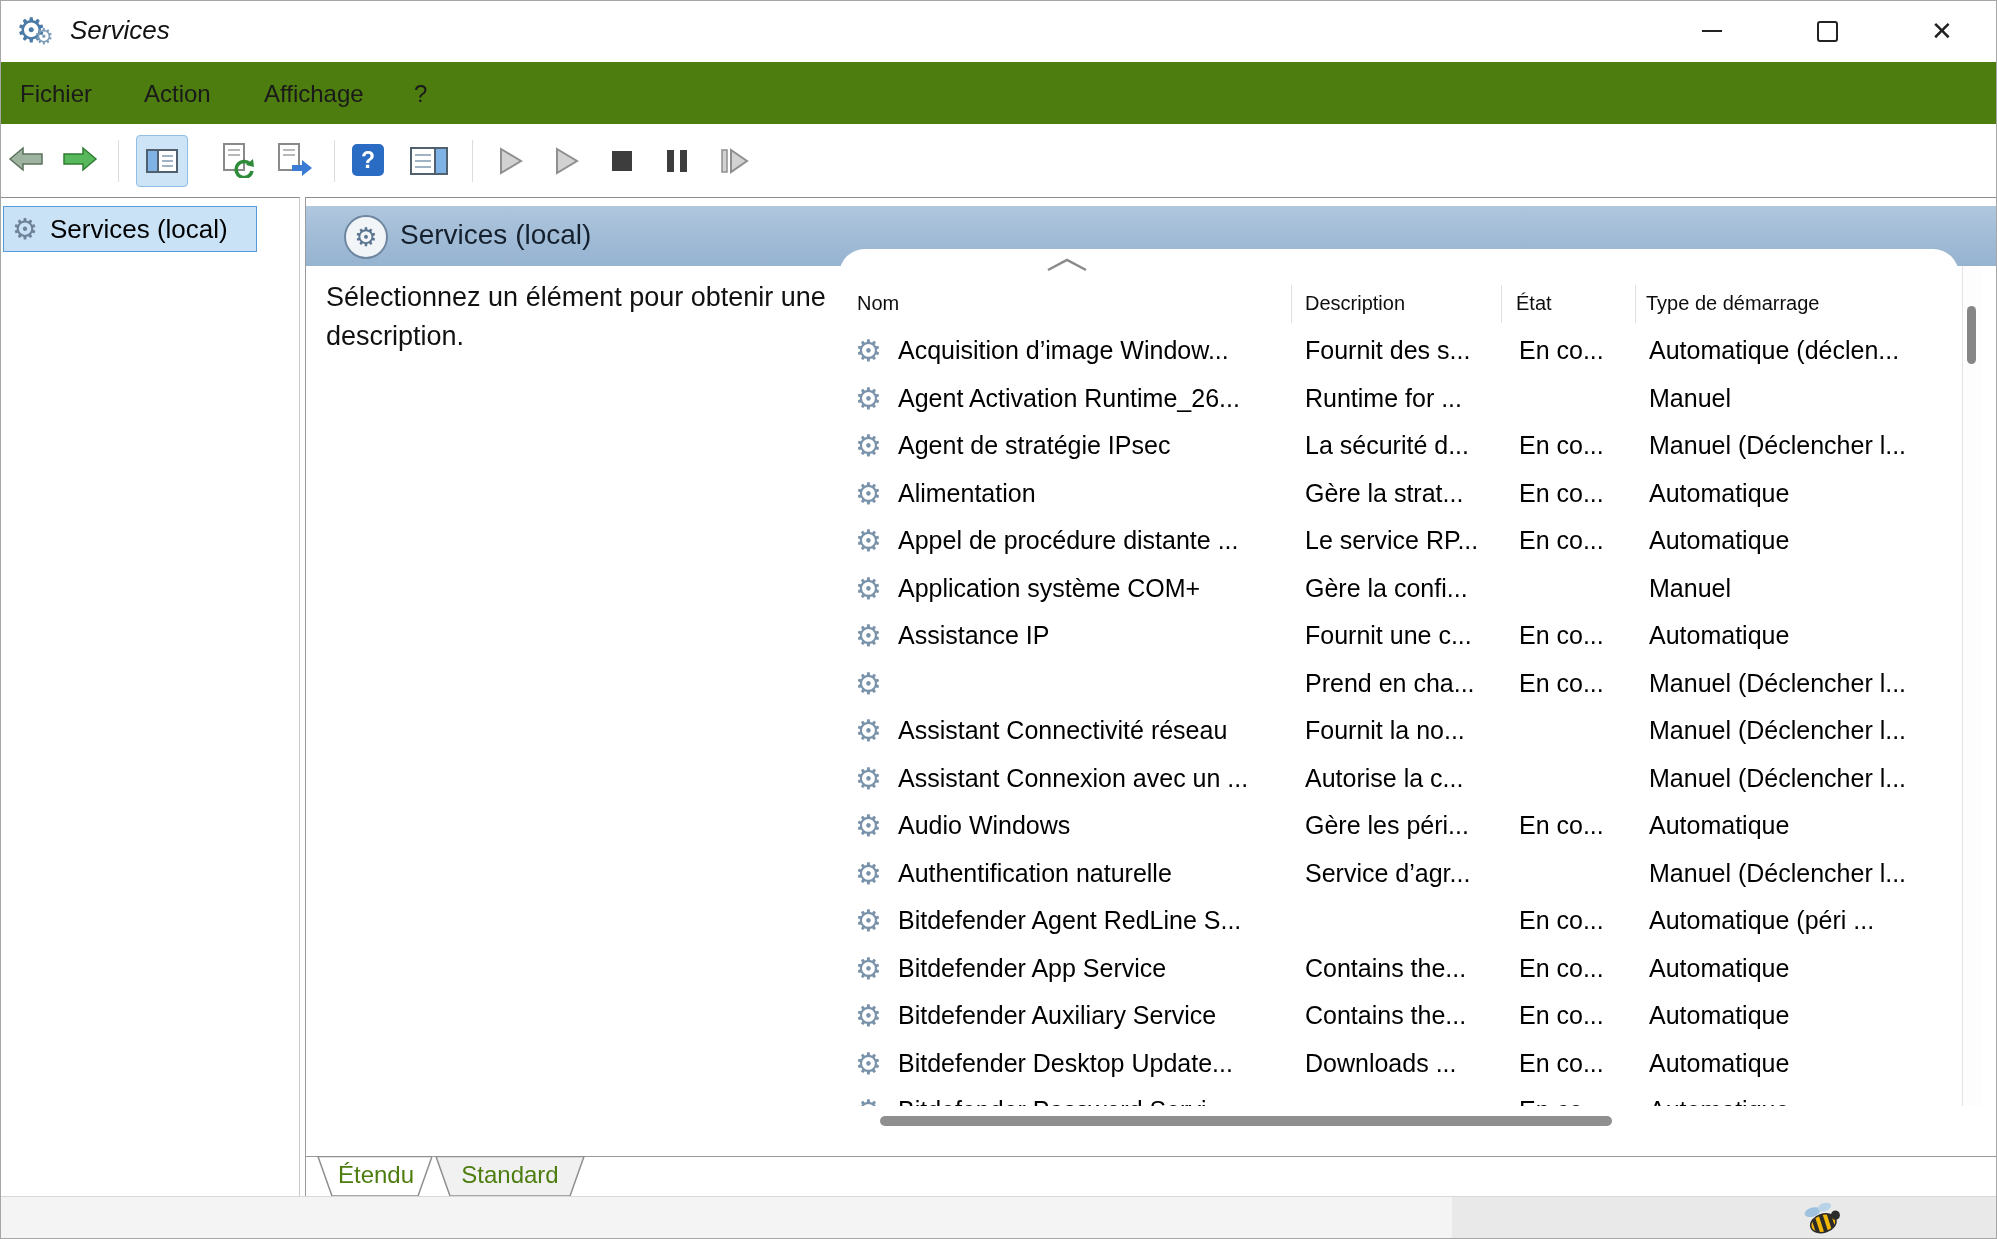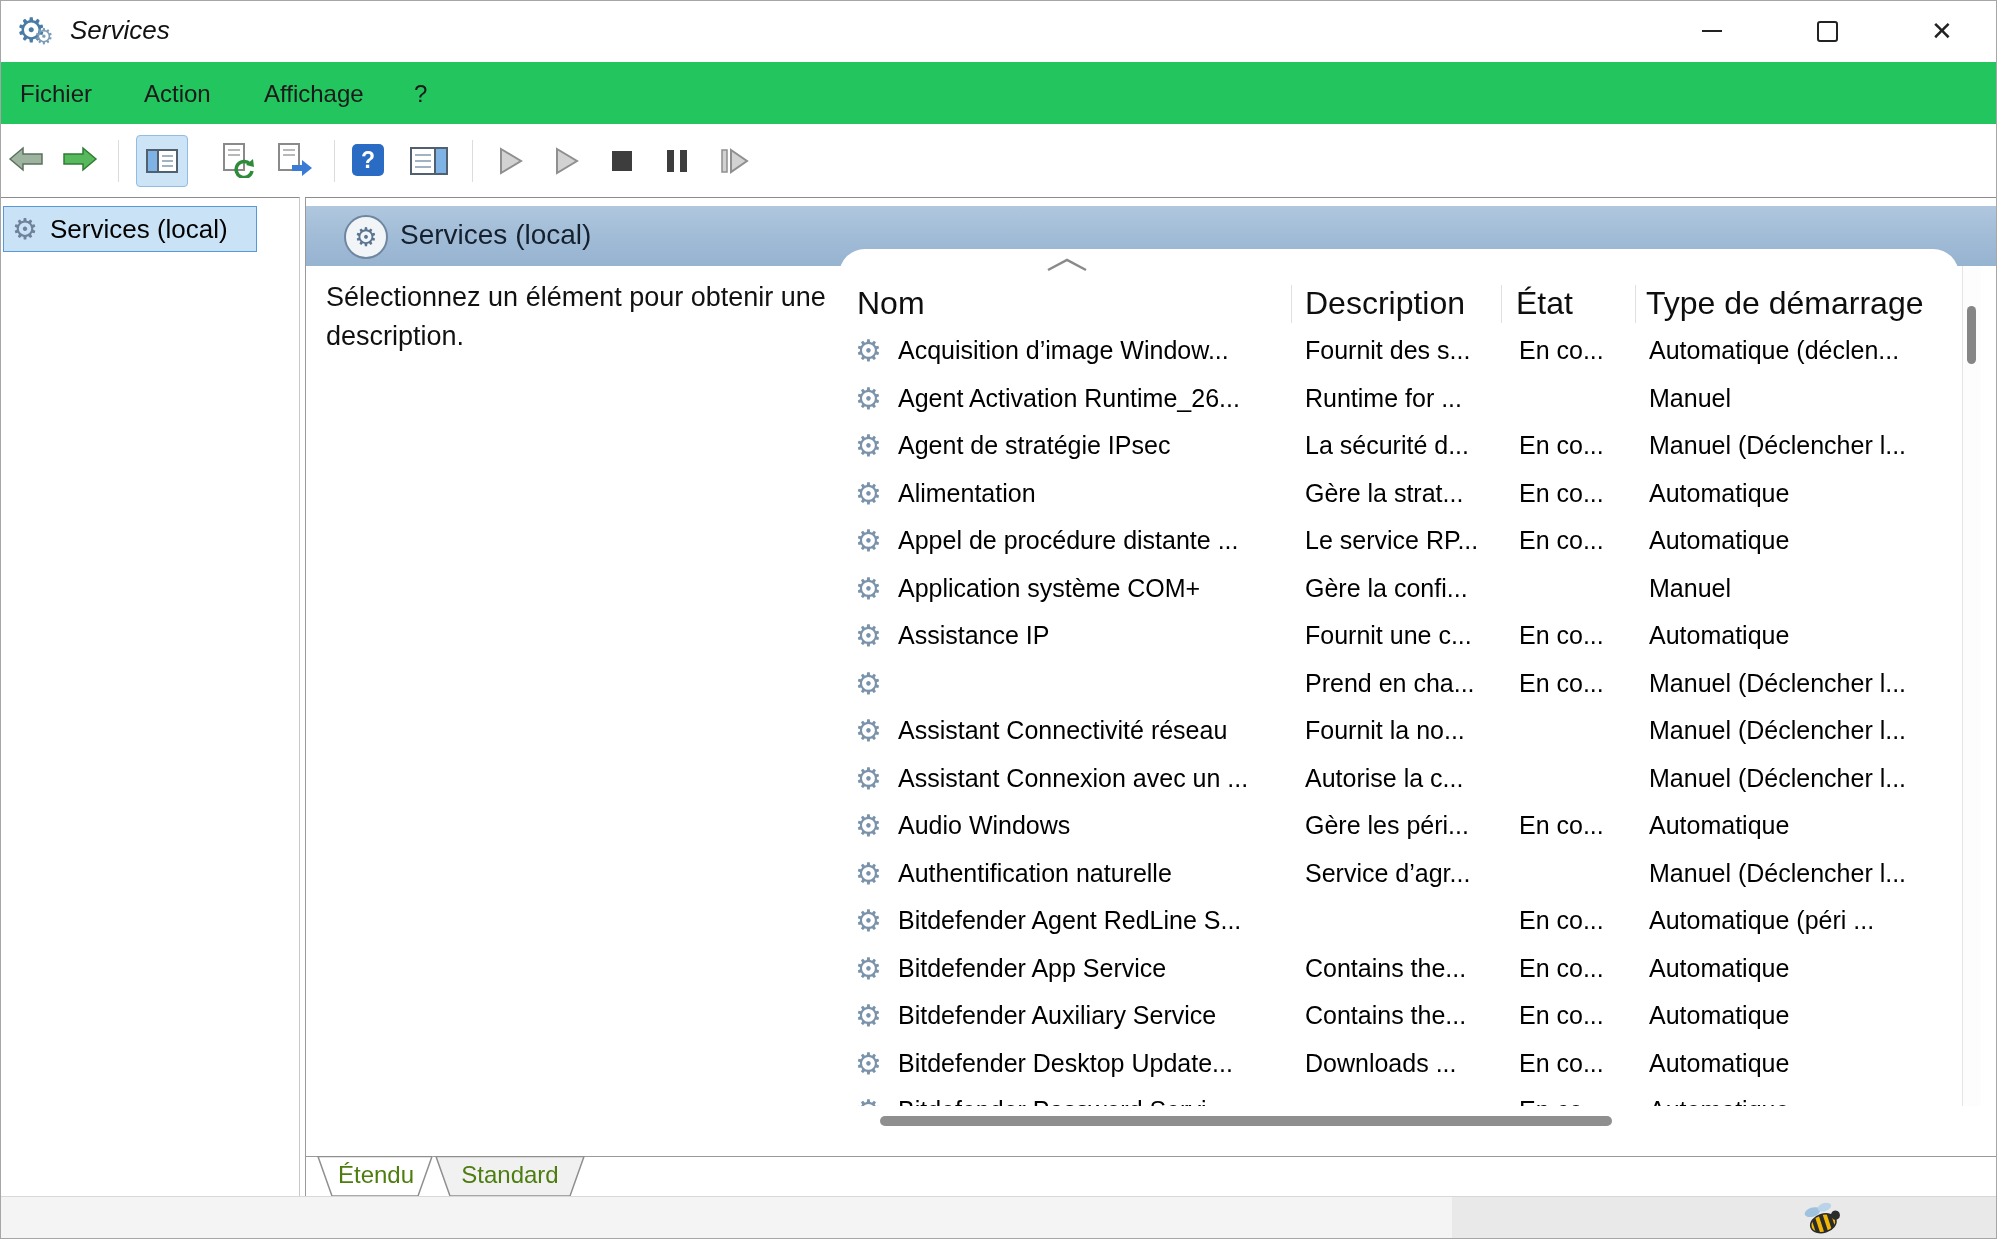--- a/index.html
+++ b/index.html
@@ -14,21 +14,21 @@
   .app-icon .g1{position:absolute;left:0;top:0;font-size:34px;color:#4a7ba6;}
   .app-icon .g2{position:absolute;left:18px;top:14px;font-size:22px;color:#7d9cb8;}
   .title-text{position:absolute;left:70px;top:15px;font-size:26px;color:#111;font-style:italic;}
   .winbtn{position:absolute;top:8px;width:52px;height:46px;display:flex;align-items:center;justify-content:center;}
   .btn-min{left:1686px;} .btn-max{left:1801px;} .btn-close{left:1916px;}
   .min-glyph{display:block;width:20px;height:0;border-top:2px solid #222;}
   .max-glyph{display:block;width:17px;height:17px;border:2px solid #222;border-radius:3px;}
   .close-glyph{font-size:26px;color:#222;line-height:1;}
 
   
-  .menubar{position:absolute;left:0;top:62px;right:0;height:62px;background:#22c55e;border-bottom:1px solid #ececec;}
+  .menubar{position:absolute;left:0;top:62px;right:0;height:62px;background:#4d7c0f;border-bottom:1px solid #ececec;}
   .menu-item{position:absolute;top:14px;font-size:24px;color:#1a1a1a;padding:4px 6px;}
   .m0{left:14px;} .m1{left:138px;} .m2{left:258px;} .m3{left:408px;}
 
   
   .toolbar{position:absolute;left:0;top:124px;right:0;height:73px;background:#fff;}
   .tbtn{position:absolute;display:flex;align-items:center;justify-content:center;}
   .tsep{position:absolute;top:16px;width:1px;height:42px;background:#dcdcdc;}
   .tree-toggle{left:136px;top:11px;width:50px;height:50px;background:#cde3f6;border:1px solid #90bde4;border-radius:4px;}
   .help-btn{width:32px;height:32px;background:#2a6bc4;color:#fff;border-radius:5px;
     font-weight:bold;font-size:23px;display:flex;align-items:center;justify-content:center;}
@@ -50,21 +50,21 @@
     background:#f2f5f8;border:2px solid #6f86a0;display:flex;align-items:center;justify-content:center;}
   .hdr-circle .gear-glyph{font-size:26px;color:#5a7590;}
   .hdr-title{position:absolute;left:94px;top:13px;font-size:28px;color:#15202e;}
 
   .desc-hint{position:absolute;left:20px;top:80px;width:510px;font-size:27px;line-height:39px;color:#111;z-index:2;}
 
   
   .list-panel{position:absolute;left:533px;top:51px;width:1120px;height:892px;background:#fff;
     border-radius:26px 26px 0 0;z-index:3;}
   .sort-chevron{position:absolute;left:206px;top:8px;}
-  .col-head{position:absolute;top:34px;height:40px;line-height:40px;font-size:32px;color:#0e0e0e;white-space:nowrap;}
+  .col-head{position:absolute;top:34px;height:40px;line-height:40px;font-size:20px;color:#0e0e0e;white-space:nowrap;}
   .ch0{left:18px;} .ch1{left:466px;} .ch2{left:677px;} .ch3{left:807px;}
   .col-sep{position:absolute;top:36px;width:1px;height:38px;background:#e0e0e0;}
   .cs0{left:452px;} .cs1{left:662px;} .cs2{left:796px;}
 
   .rows{position:absolute;left:0;top:78px;width:1120px;height:779px;overflow:hidden;}
   .svc-row{position:relative;height:47.5px;line-height:47.5px;}
   .svc-row .gear-glyph{position:absolute;left:16px;top:0;font-size:30px;color:#7a93ab;}
   .cell{position:absolute;top:0;font-size:25px;color:#000;white-space:nowrap;overflow:hidden;}
   .c-nom{left:59px;width:392px;} .c-desc{left:466px;width:196px;}
   .c-etat{left:680px;width:116px;} .c-type{left:810px;width:308px;}

